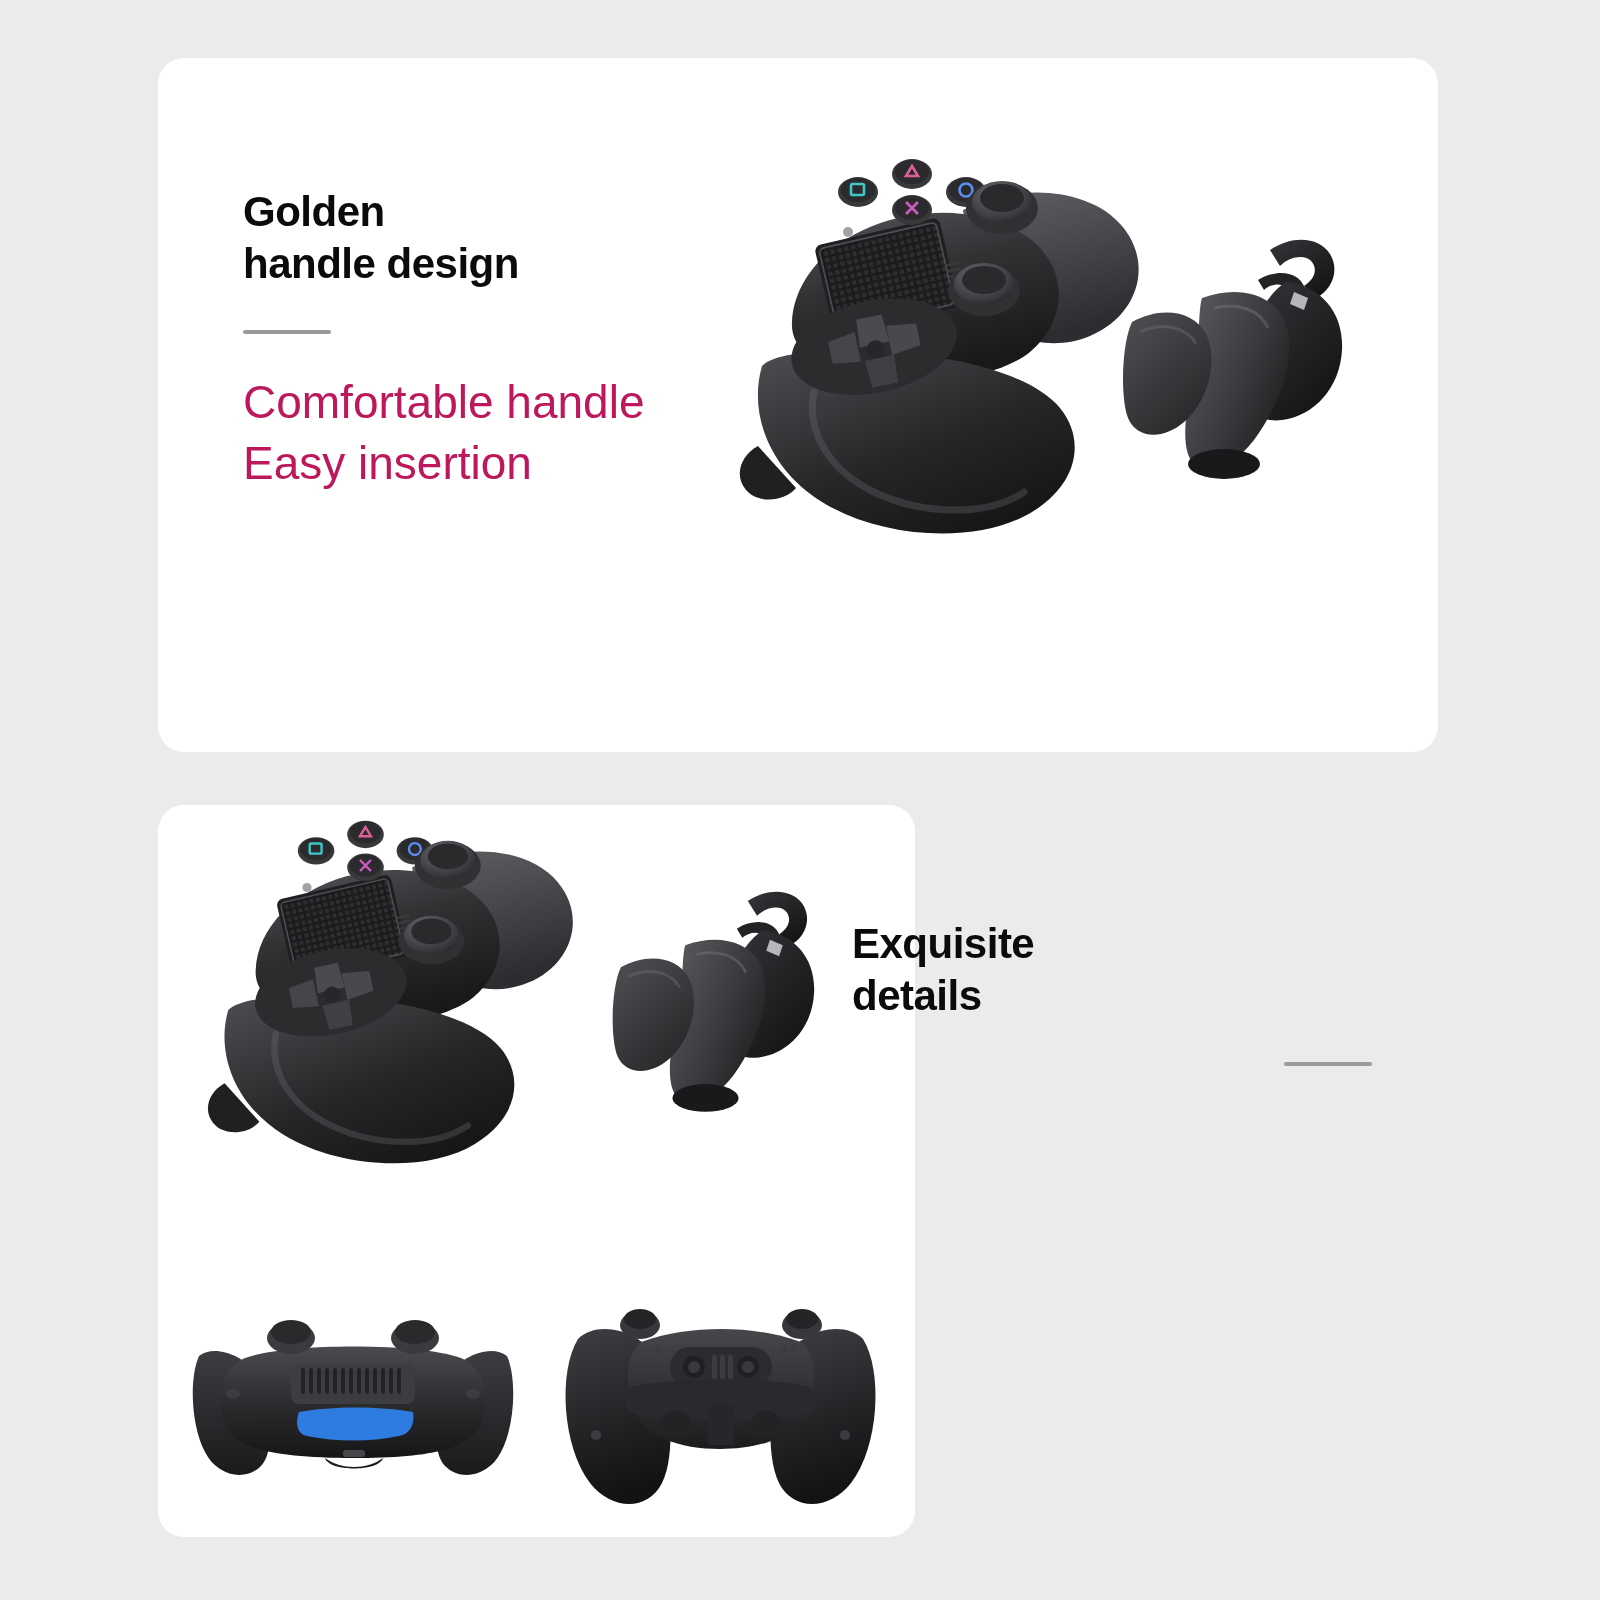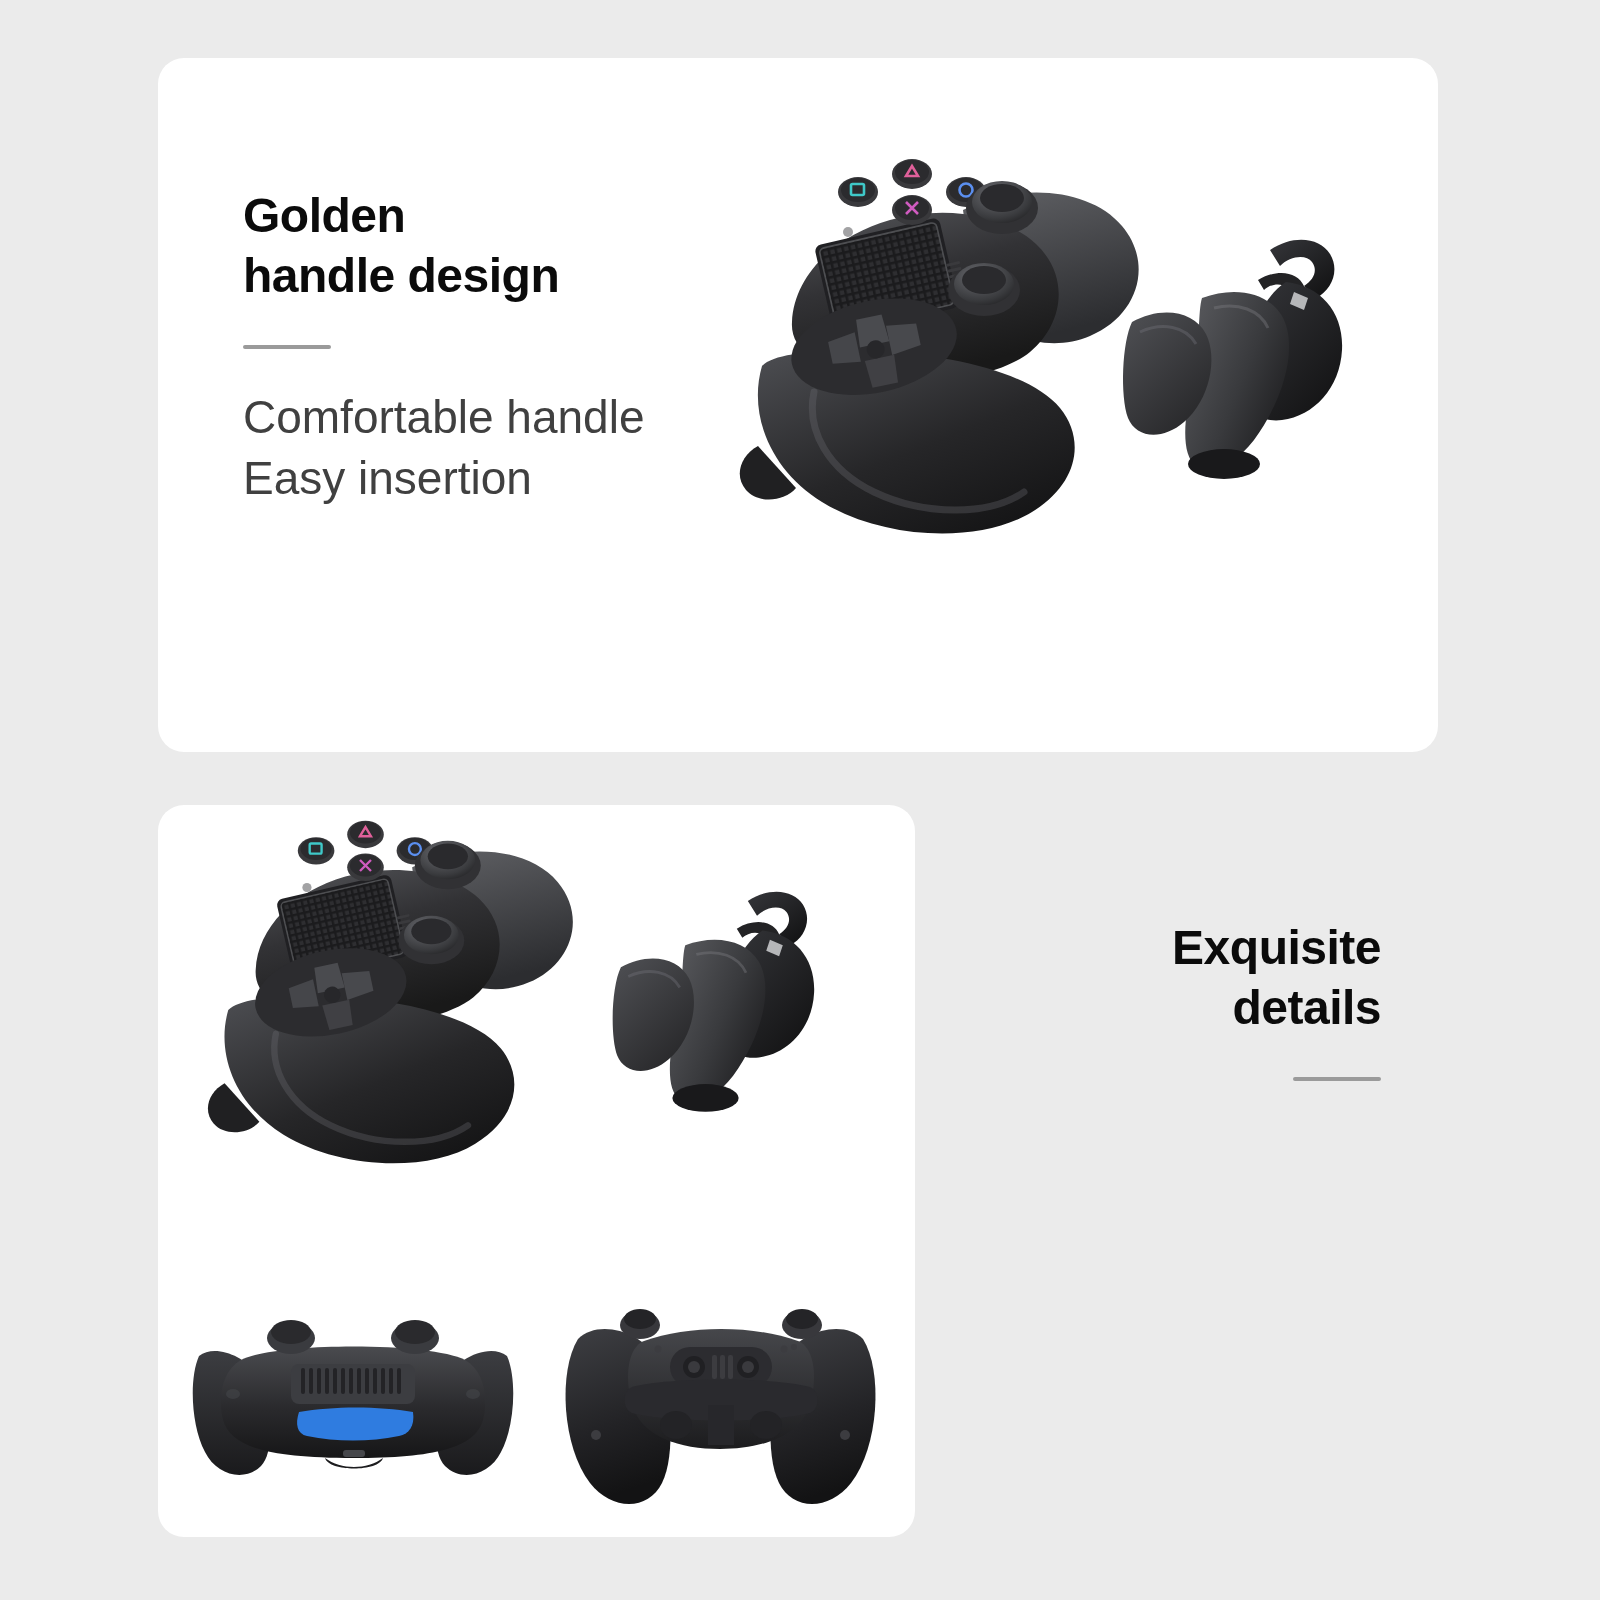--- a/index.html
+++ b/index.html
@@ -37,55 +37,55 @@
     top: 805px;
     width: 757px;
     height: 732px;
   }
 
   
   .textblock {
     position: absolute;
   }
   .headline {
-    font-size: 48px;
+    font-size: 42px;
     font-weight: bold;
     line-height: 1.24;
     color: #0b0b0b;
     letter-spacing: -0.5px;
     white-space: pre-line;
     margin: 0;
   }
   .divider {
     height: 4px;
     background: #9a9a9a;
     border-radius: 2px;
     width: 88px;
     margin: 40px 0 38px 0;
   }
   .subtext {
     font-size: 46px;
     font-weight: normal;
     line-height: 1.33;
-    color: #404040;
+    color: #be185d;
     white-space: pre-line;
     margin: 0;
   }
 
   #text-golden {
     left: 243px;
     top: 186px;
     width: 520px;
     text-align: left;
   }
   #text-exquisite {
-    right: 219px;
+    right: 228px;
     top: 918px;
     width: 520px;
-    text-align: right;
+    text-align: left;
   }
   #text-exquisite .divider {
     margin-left: auto;
     margin-right: 0;
   }
 
   
   .product {
     position: absolute;
   }

